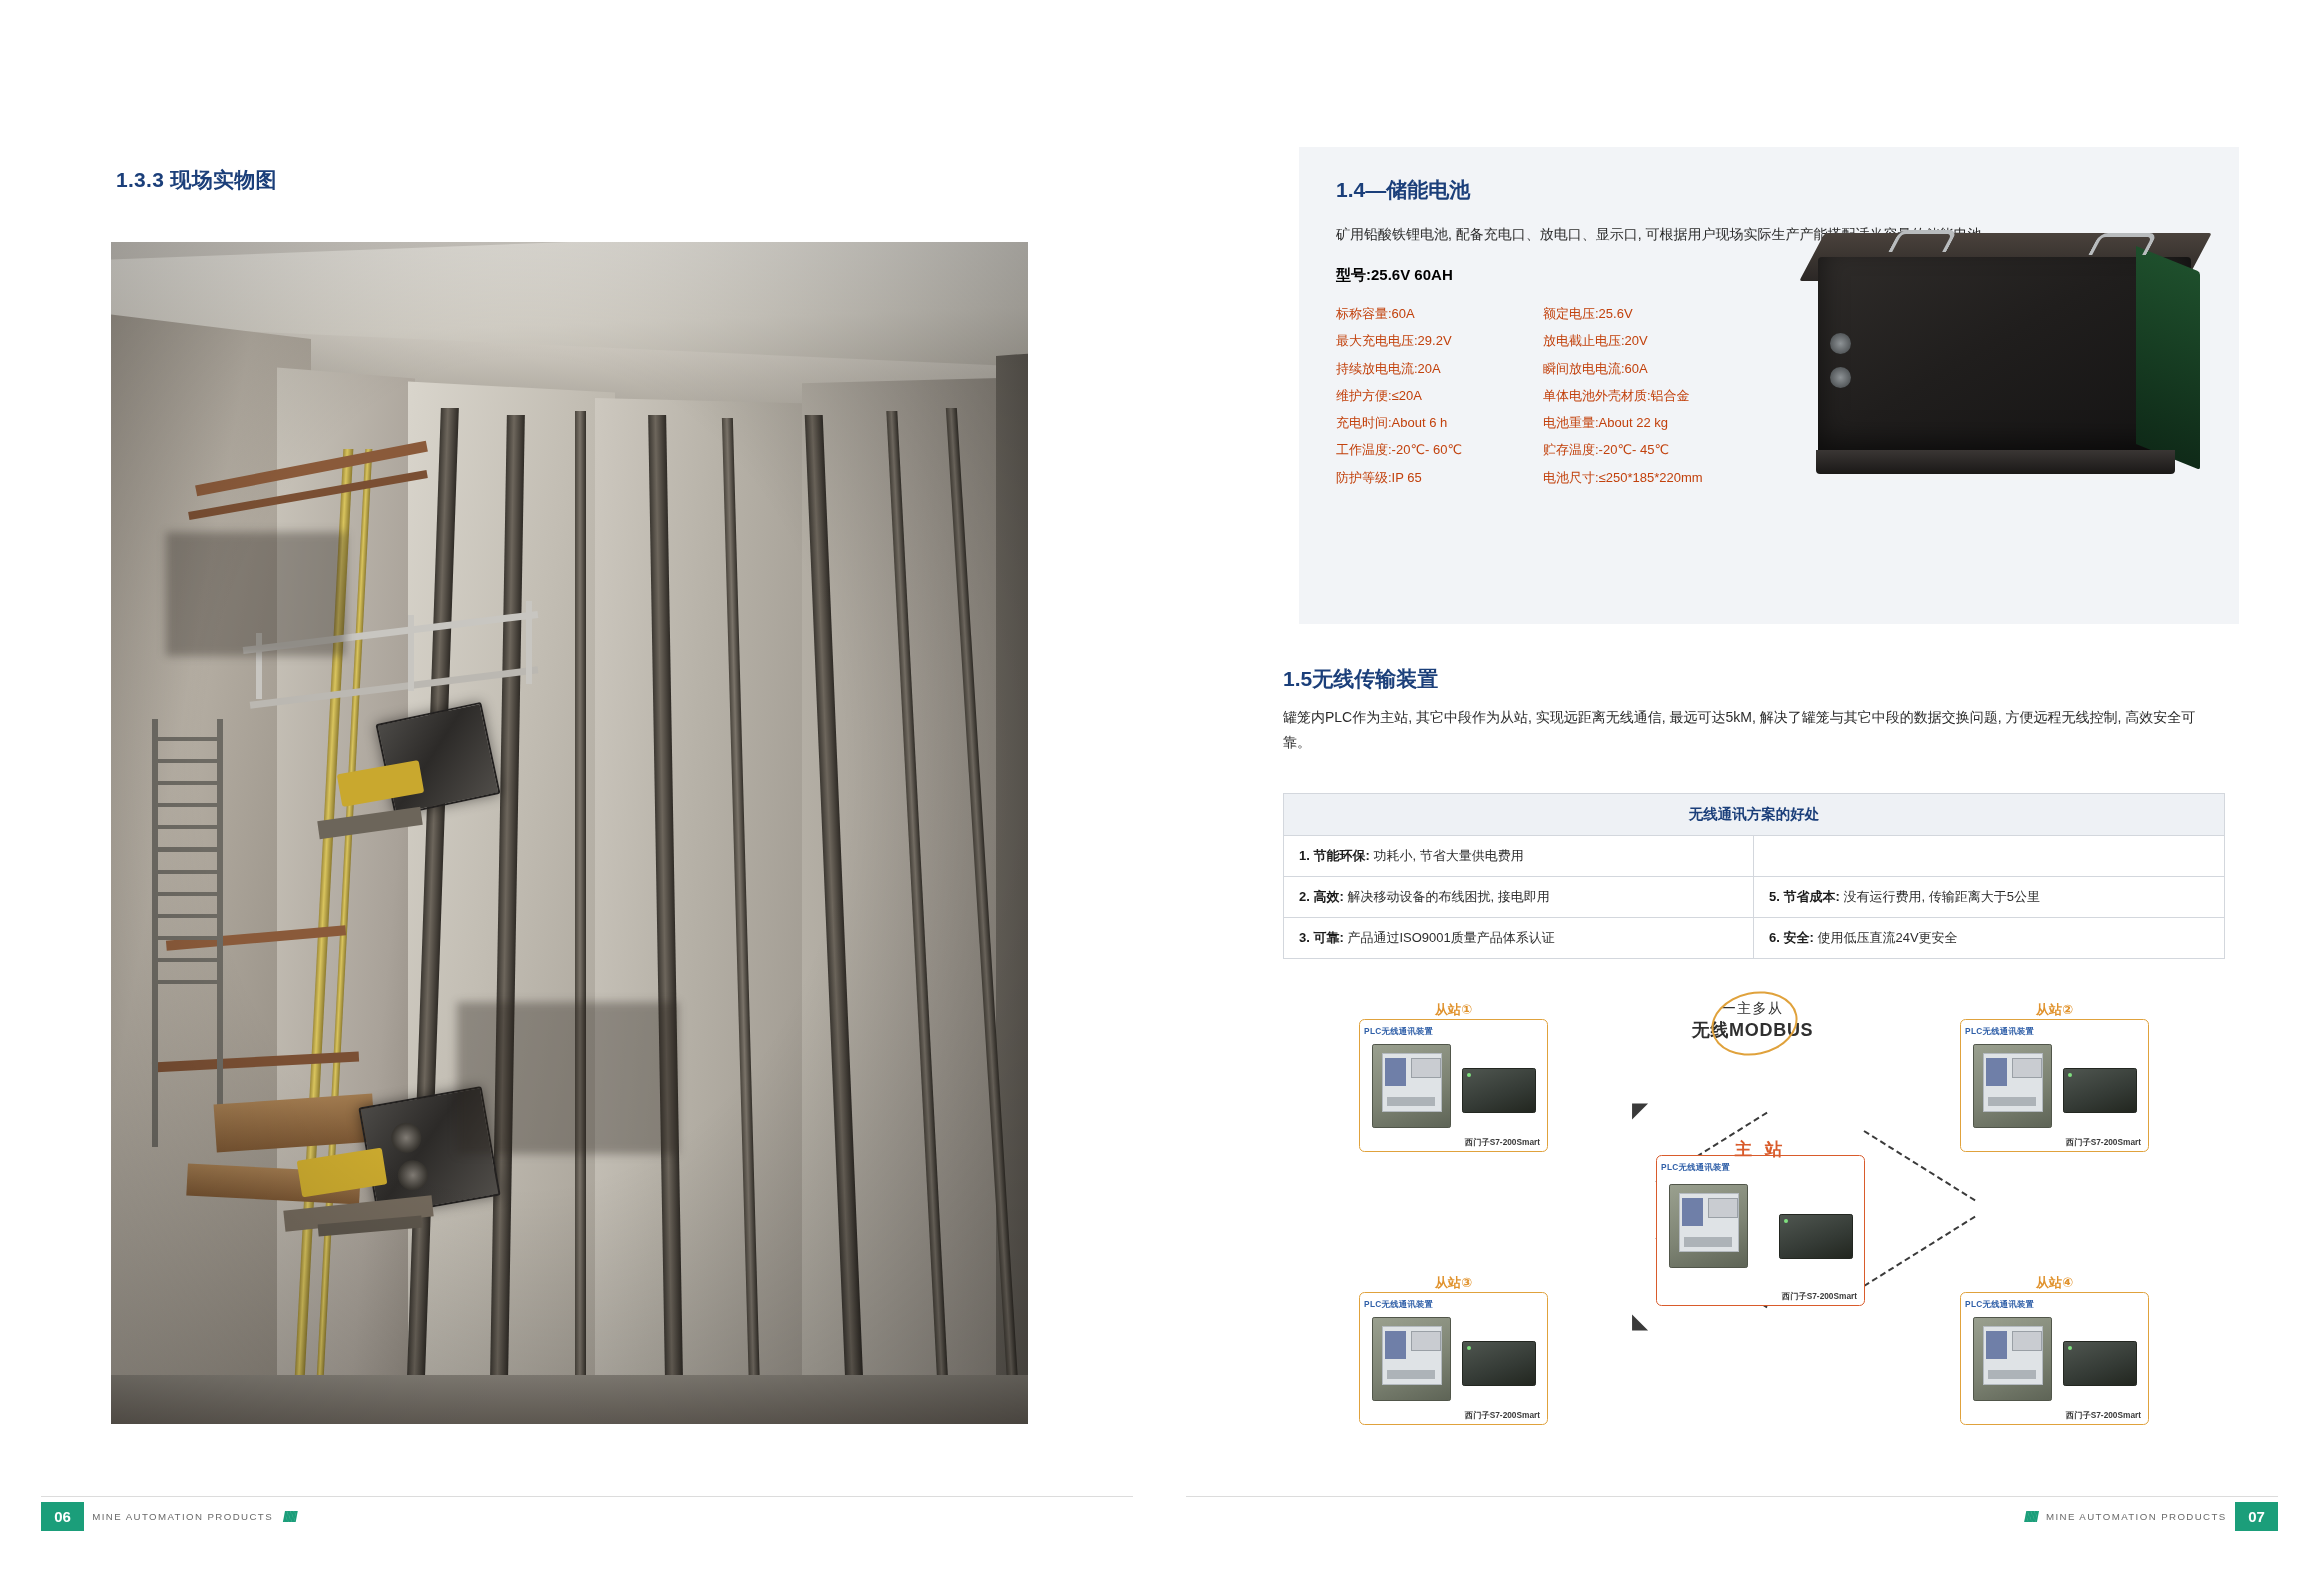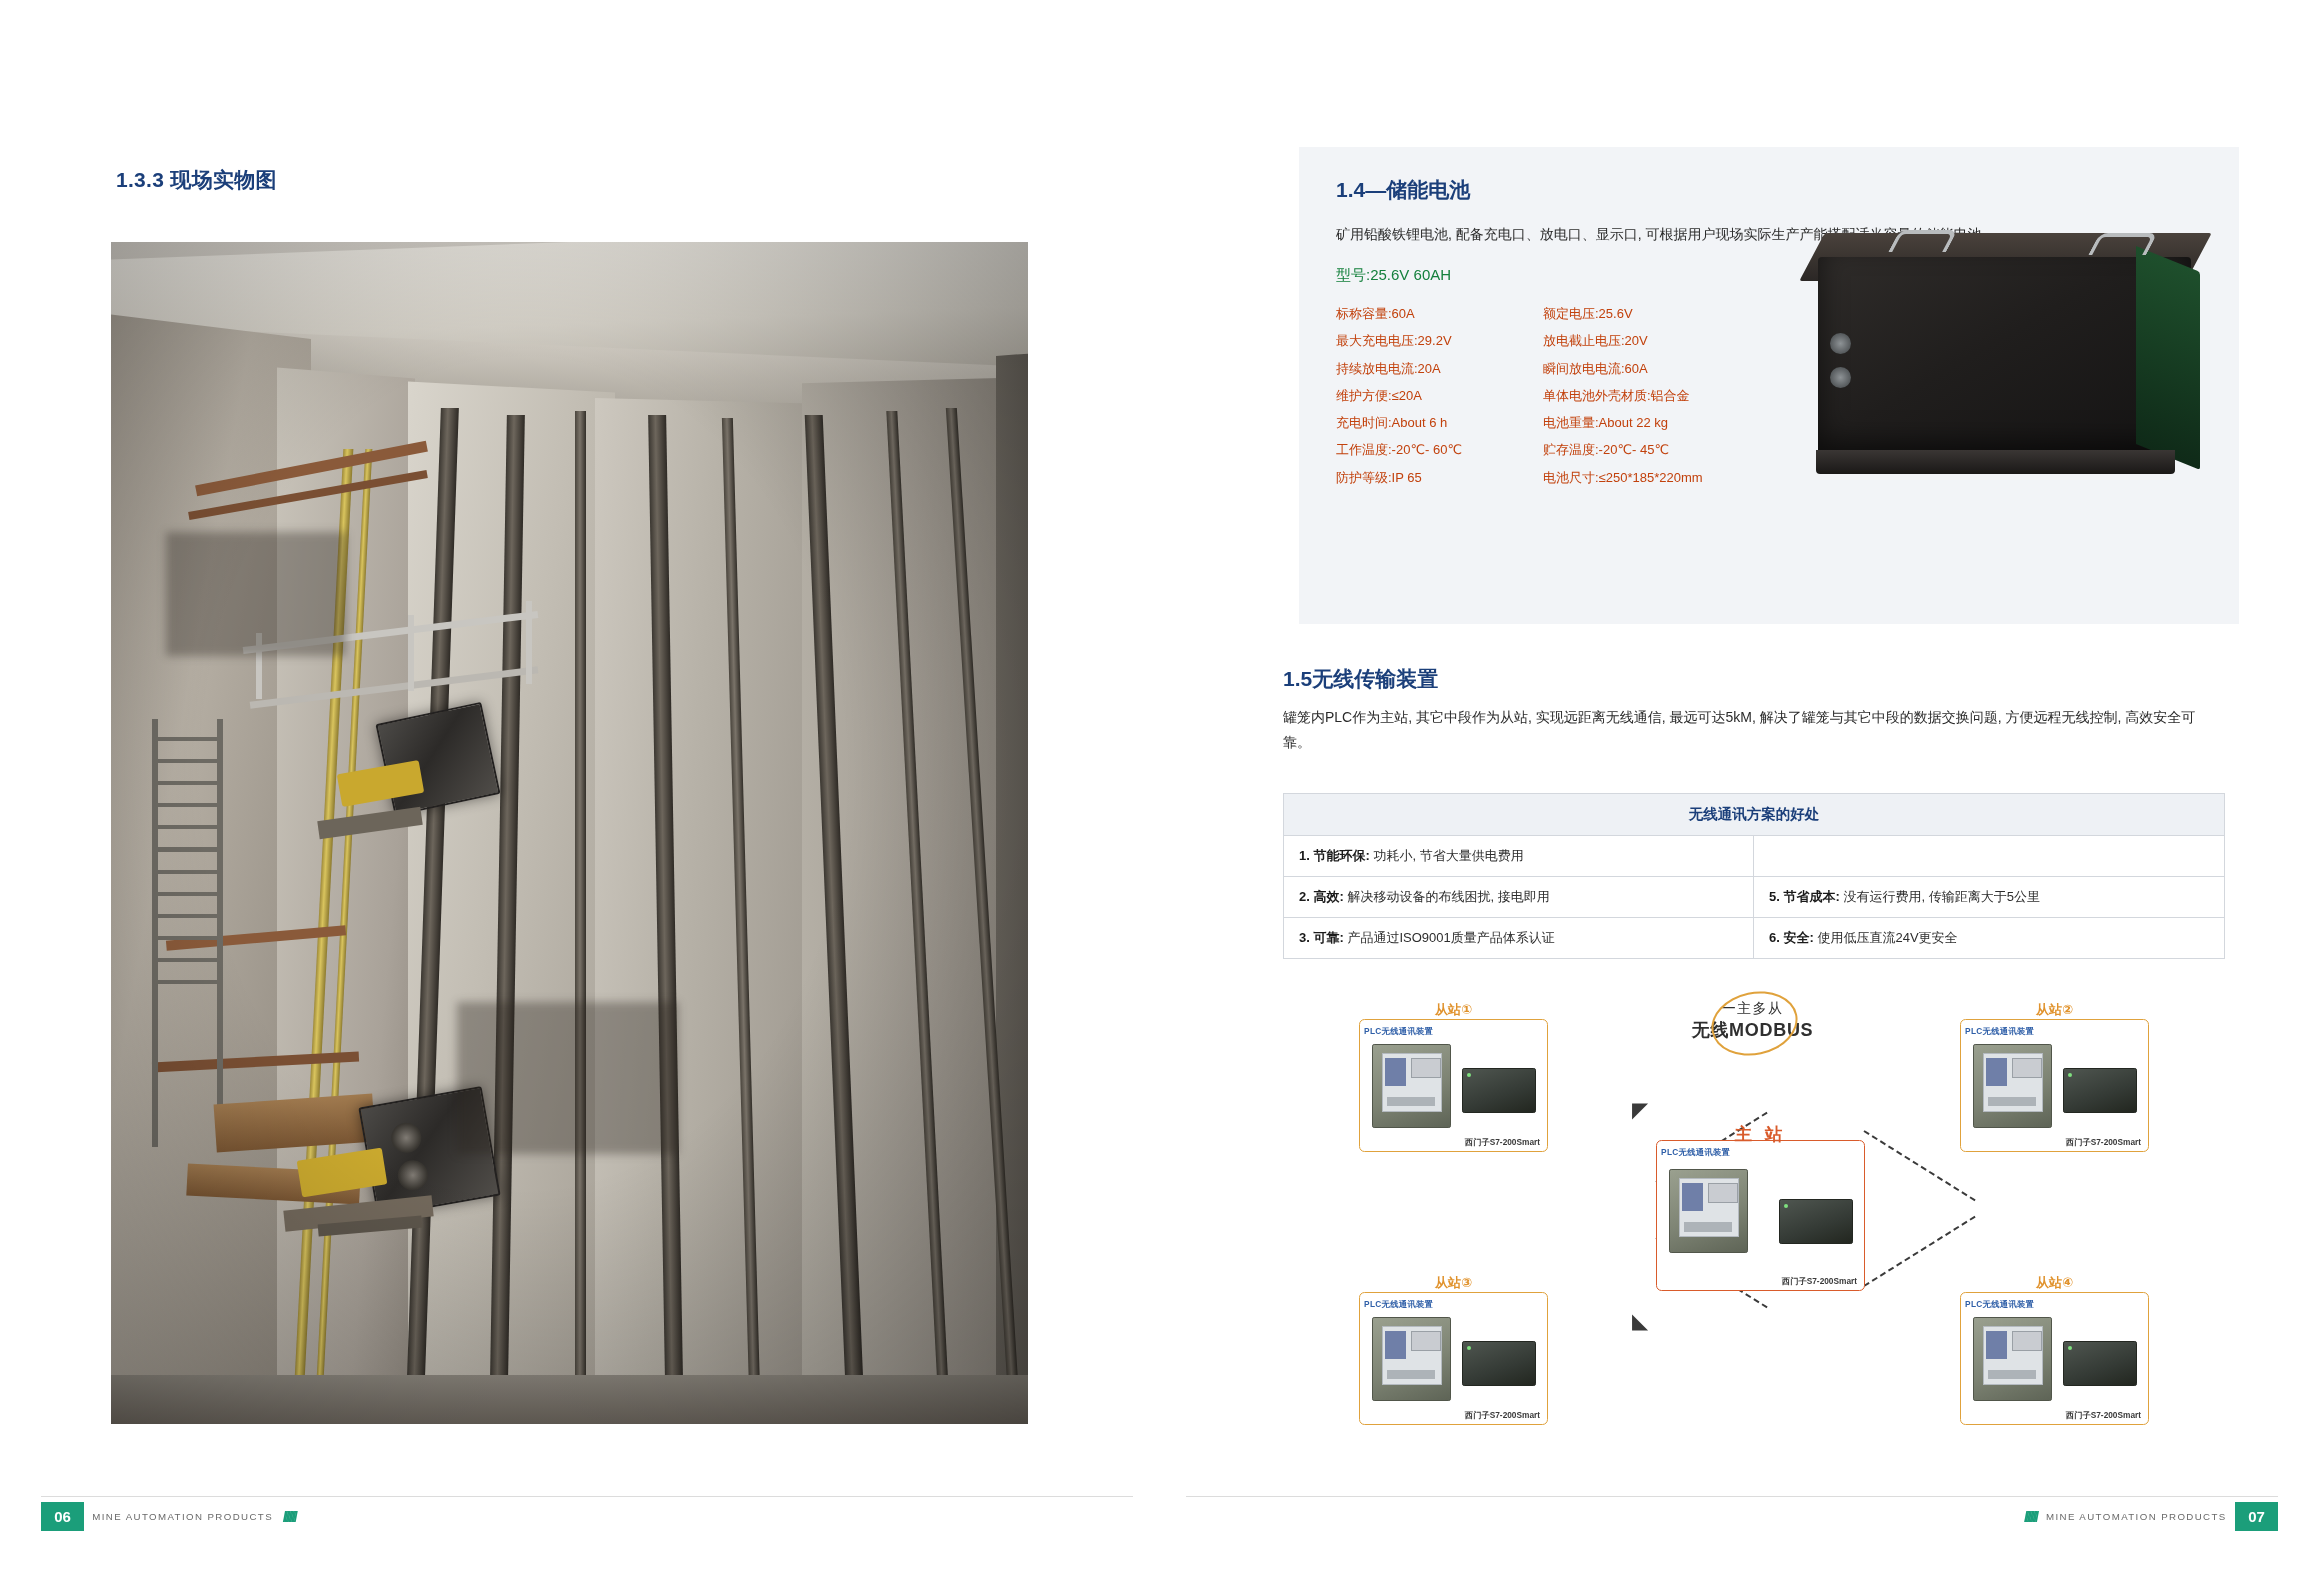--- a/index.html
+++ b/index.html
@@ -103,21 +103,21 @@
 
   
   .right-page{position:absolute;left:1159px;top:0;width:1160px;height:1585px;background:#ffffff;}
   .sec14{
     position:absolute;left:140px;top:147px;width:940px;height:477px;
     background:#f2f4f7;
   }
   .h-blue{font-size:21px;font-weight:bold;color:#1b3f7a;}
   .s14-title{position:absolute;left:37px;top:29px;}
   .s14-desc{position:absolute;left:37px;top:76px;width:857px;font-size:14px;color:#2b2b2b;line-height:1.6;}
-  .s14-model{position:absolute;left:37px;top:119px;font-size:15px;font-weight:normal;color:#15803d;}
+  .s14-model{position:absolute;left:37px;top:119px;font-size:15px;font-weight:bold;color:#000000;}
   .spec-table{position:absolute;left:37px;top:153px;width:442px;}
   .spec-row{display:flex;font-size:13px;color:#c2410c;line-height:2.1;}
   .spec-c1{width:207px;}
   .spec-c2{width:235px;}
   .batt{
     position:absolute;right:21px;top:62px;width:428px;height:297px;
   }
   .batt-body{
     position:absolute;left:28px;top:48px;width:373px;height:200px;
     background:linear-gradient(150deg,#2f2c2a 0%,#201e1d 45%,#141313 100%);
@@ -155,21 +155,21 @@
   .ben-cell{width:50%;padding:11px 15px;font-size:13px;color:#2d2d2d;box-sizing:border-box;}
   .ben-cell:first-child{border-right:0.7px solid #d3d7dd;}
   .ben-cell b{color:#1a1a1a;}
 
   
   .diagram{position:absolute;left:124px;top:981px;width:940px;height:484px;}
   .node{
     position:absolute;width:187px;height:131px;
     border:1.4px solid #e0a23c;border-radius:5.5px;background:#fff;
   }
-  .node.master{border-color:#d95b2b;width:207px;height:149px;}
+  .node.master{border-color:#d95b2b;width:207px;height:149px;margin-top:15px;}
   .node-label{
     position:absolute;top:-19.4px;left:50%;transform:translateX(-50%);
     font-size:13px;font-weight:bold;color:#e0922c;white-space:nowrap;
   }
   .node.master .node-label{color:#d95b2b;font-size:17.3px;letter-spacing:4.1px;}
   .node-cap{
     position:absolute;left:4.1px;top:5.5px;font-size:8.3px;color:#2f5fa8;font-weight:bold;letter-spacing:0.3px;
   }
   .node-foot{
     position:absolute;bottom:2.8px;right:7px;font-size:8.3px;color:#3a3a3a;font-weight:bold;

